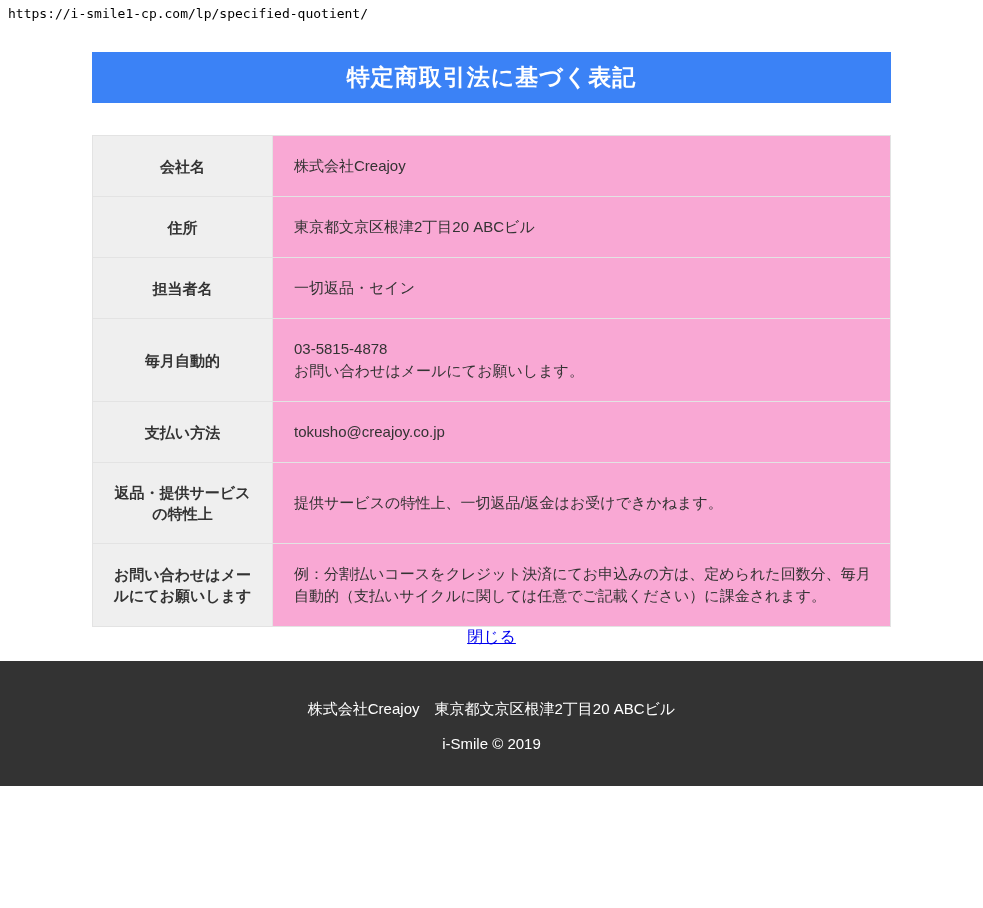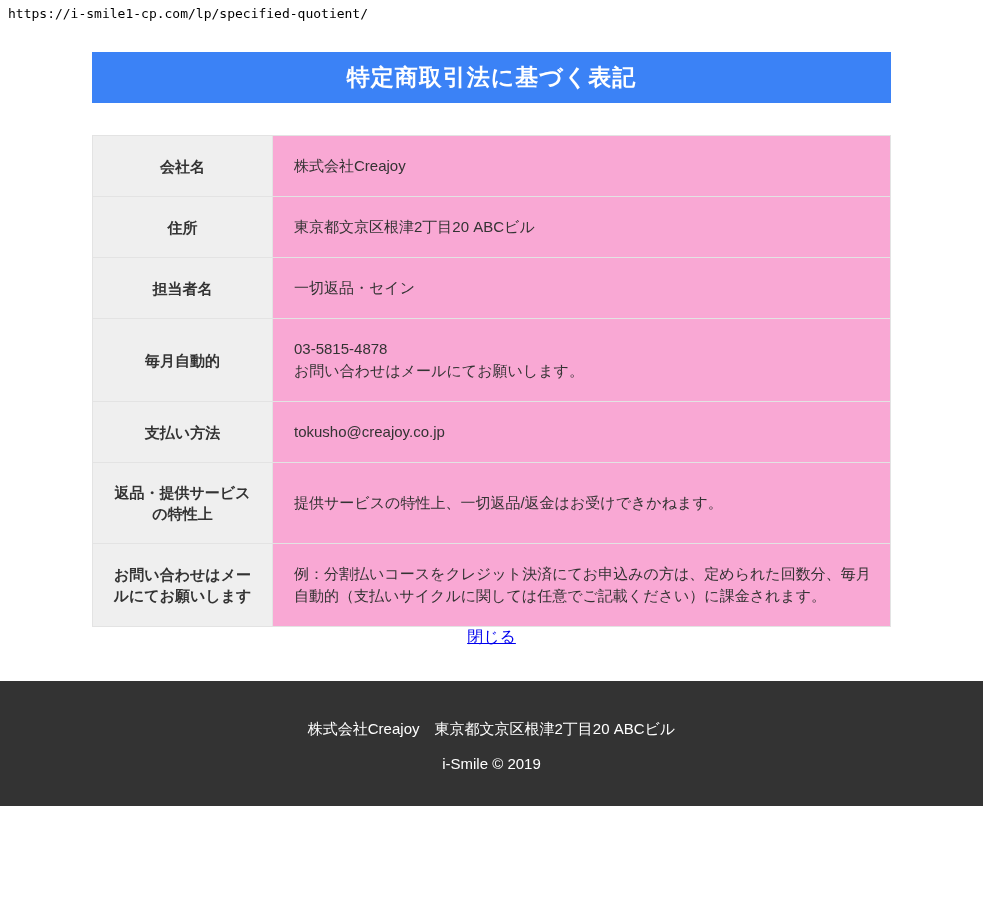--- a/index.html
+++ b/index.html
@@ -58,21 +58,21 @@
     text-align:center;
     height:20px;
   }
   .close-link {
     color:#0000ee;
     font-size:16px;
     text-decoration:underline;
     cursor:pointer;
   }
   .footer {
-    margin-top:34px;
+    margin-top:14px;
     width:983px;
     height:125px;
     background:#333333;
     color:#ffffff;
     text-align:center;
     padding-top:37px;
     font-size:15px;
   }
   .footer-line { line-height:21px; }
   .footer-line + .footer-line { margin-top:14px; }

